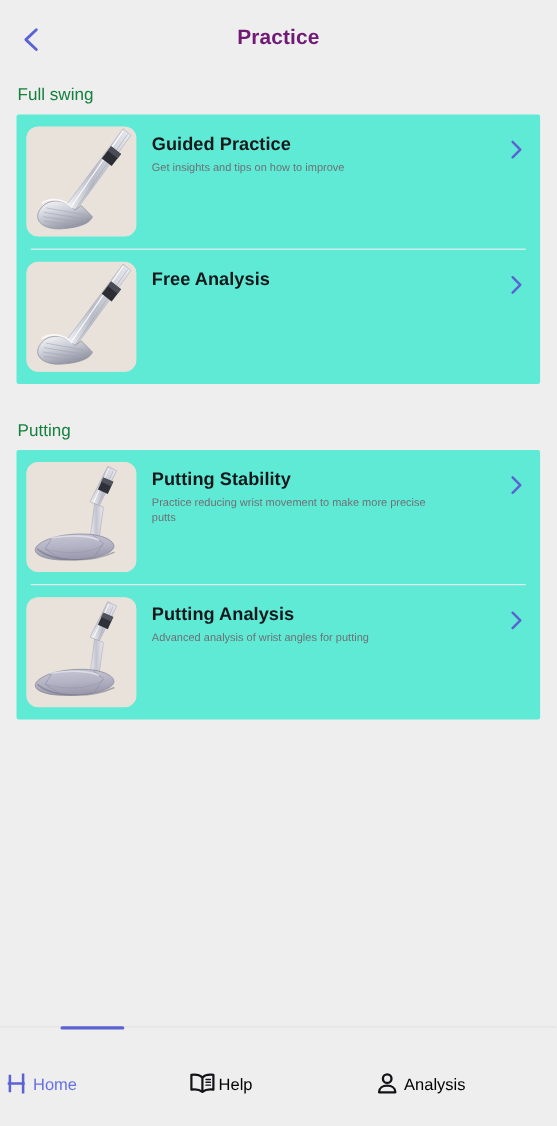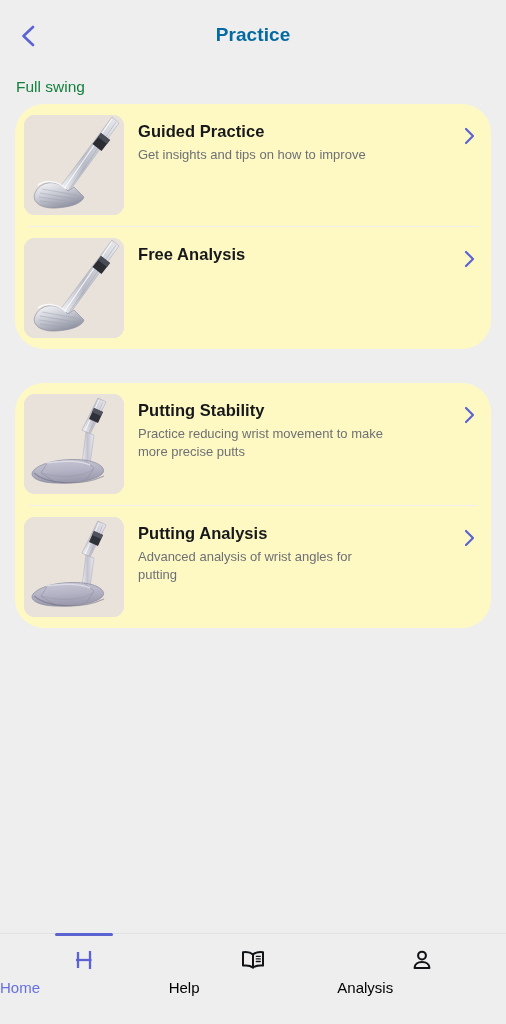--- a/index.html
+++ b/index.html
@@ -32,37 +32,37 @@
     height: 44px;
     display: flex;
     align-items: center;
     justify-content: center;
     cursor: pointer;
   }
   .back-btn svg { display: block; }
   .header-title {
     font-size: 19px;
     font-weight: bold;
-    color: #0369a1;
+    color: #701a75;
     letter-spacing: 0.1px;
   }
 
   
   .section-title {
     font-size: 15.5px;
     color: #15803d;
     margin: 8px 0 8px 16px;
     font-weight: normal;
   }
   .section + .section { margin-top: 34px; }
   .section:first-of-type .section-title { margin-top: 4px; }
 
   .card {
-    background: #fef9c3;
-    border-radius: 29px;
+    background: #5eead4;
+    border-radius: 2px;
     margin: 0 15px;
     overflow: hidden;
   }
 
   
   .row {
     display: flex;
     align-items: flex-start;
     padding: 11px 14px 11px 9px;
     position: relative;
@@ -95,21 +95,21 @@
     min-width: 0;
   }
   .row-title {
     font-size: 16.5px;
     font-weight: bold;
     color: #16181c;
     line-height: 1.25;
     letter-spacing: 0.05px;
   }
   .row-sub {
-    font-size: 13px;
+    font-size: 10px;
     color: #6e7076;
     line-height: 1.42;
     margin-top: 4px;
     max-width: 252px;
   }
   .row-chevron {
     flex: 0 0 auto;
     align-self: flex-start;
     margin-top: 11px;
     width: 16px;
@@ -127,21 +127,22 @@
     width: 506px;
     height: 91px;
     background: #eeeeef;
     border-top: 1px solid #e2e2e4;
     display: flex;
     box-sizing: border-box;
   }
   .tab {
     flex: 1 1 0;
     display: flex;
-    flex-direction: column;
+    flex-direction: row;
+    align-items: center;
     padding-top: 11px;
     position: relative;
     cursor: pointer;
   }
   .tab-indicator {
     position: absolute;
     top: -1px;
     left: 50%;
     transform: translateX(-50%);
     width: 58px;
@@ -258,20 +259,21 @@
         <svg width="13" height="20" viewBox="0 0 13 20">
           <path d="M3 3 L10 10 L3 17" fill="none" stroke="#5b63d3" stroke-width="2.2" stroke-linecap="round" stroke-linejoin="round"></path>
         </svg>
       </div>
     </div>
 
   </div>
 </div>
 
 <div class="section">
+  <div class="section-title">Putting</div>
   <div class="card">
 
     <div class="row">
       <div class="thumb">
         <svg viewBox="0 0 100 100">
           <defs>
             <linearGradient id="putterTop" x1="0" y1="0" x2="0.2" y2="1">
               <stop offset="0" stop-color="#c9c8d6"></stop>
               <stop offset="0.55" stop-color="#b4b3c5"></stop>
               <stop offset="1" stop-color="#9a99ad"></stop>

